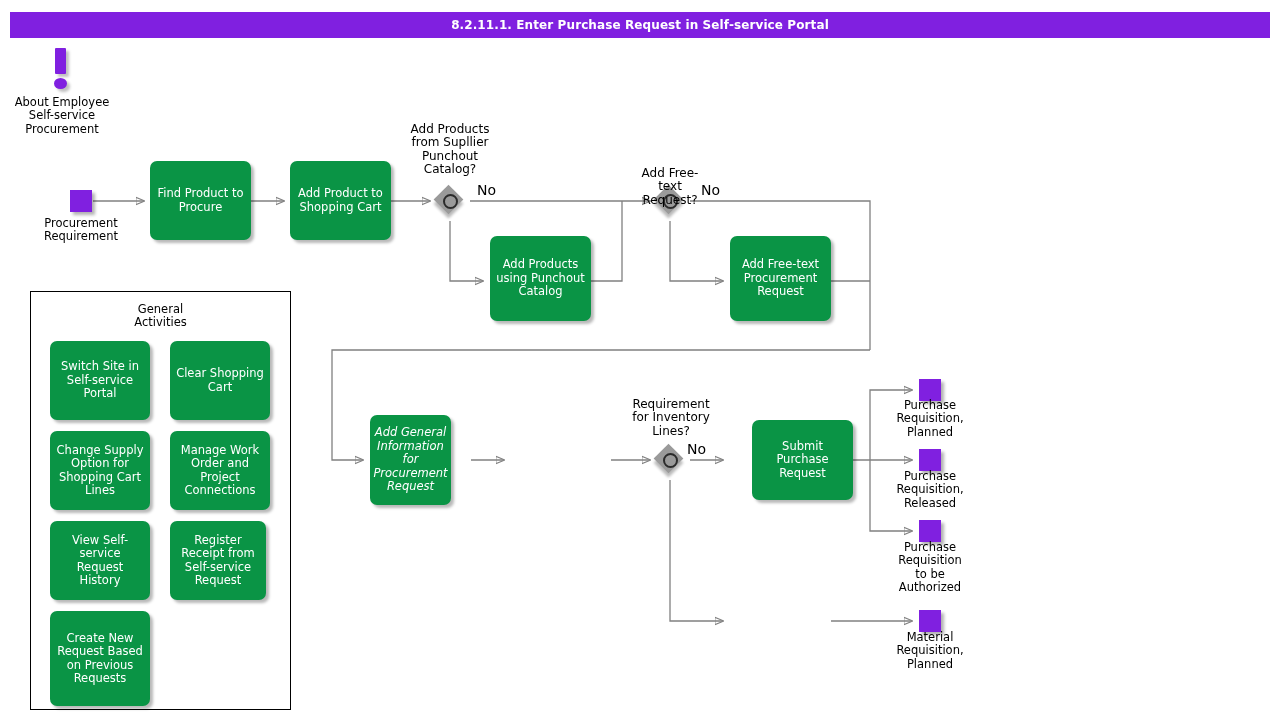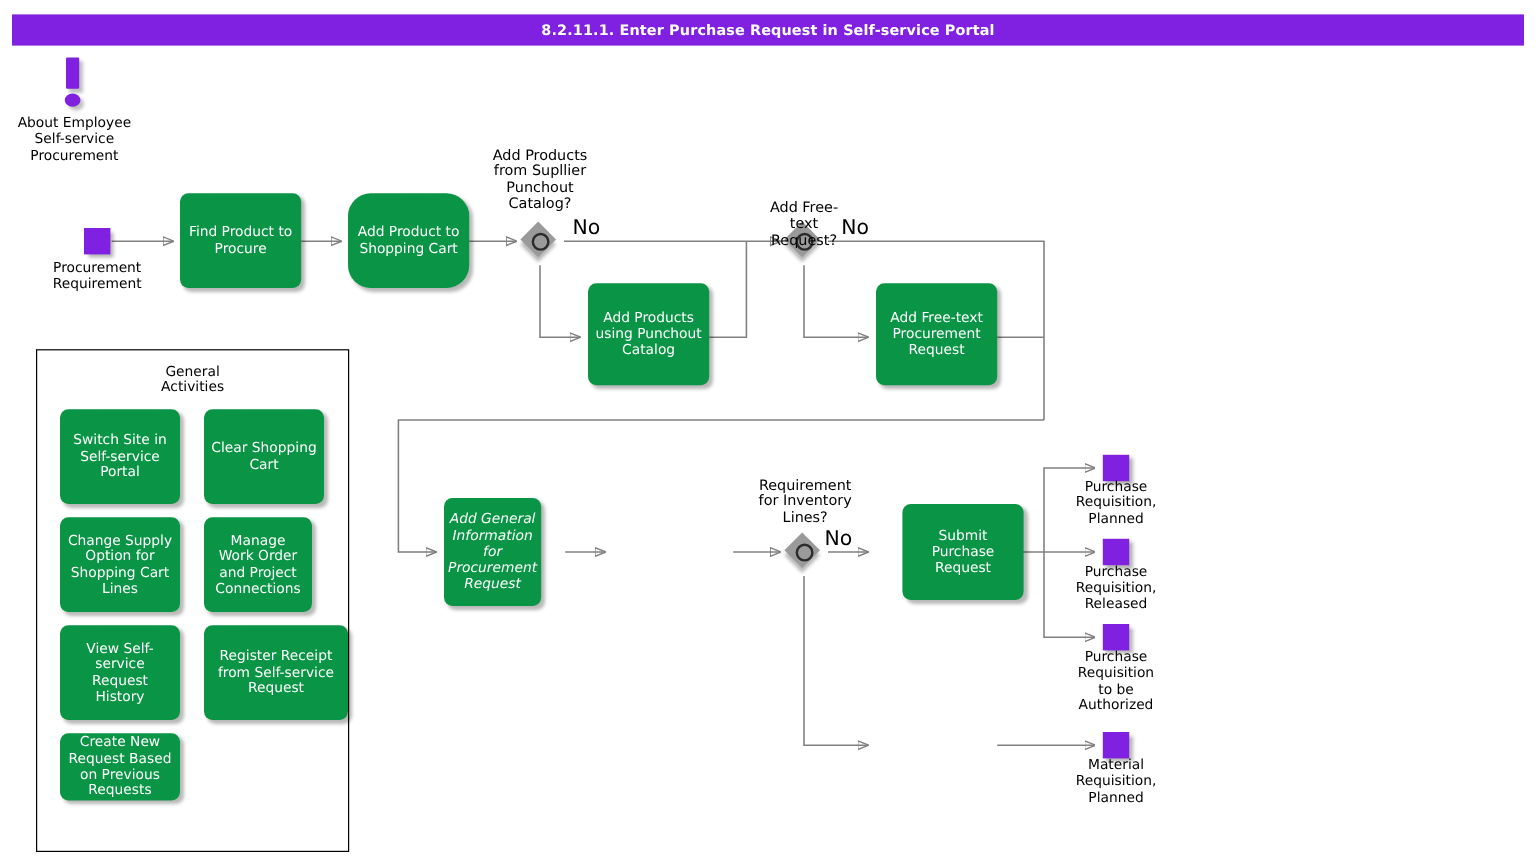--- a/index.html
+++ b/index.html
@@ -45,21 +45,21 @@
   .gateway{width:30px;height:30px;}
   .gateway .dia{
     position:absolute;left:3px;top:3px;width:21px;height:21px;background:#9a9a9a;
     transform:rotate(45deg);box-shadow:3px 3px 3px rgba(0,0,0,.28);
   }
   .gateway .ring{
     position:absolute;left:8px;top:8px;width:15px;height:15px;border-radius:50%;
     border:2.2px solid #2b2b2b;background:#9a9a9a;box-sizing:border-box;
   }
   .gwlabel{position:absolute;text-align:center;font-size:12px;line-height:13.4px;}
-  .edgelabel{position:absolute;font-size:17px;line-height:13px;color:#000;}
+  .edgelabel{position:absolute;font-size:14px;line-height:13px;color:#000;}
 
   
   .infomark{position:absolute;width:26px;height:46px;}
   .infomark .bar{
     position:absolute;left:7px;top:0;width:11px;height:26px;background:#8020e0;
     border-radius:1px;box-shadow:3px 3px 3px rgba(0,0,0,.25);
   }
   .infomark .dot{
     position:absolute;left:6px;top:30px;width:13px;height:11px;border-radius:50%;
     background:#8020e0;box-shadow:3px 3px 3px rgba(0,0,0,.25);
@@ -138,21 +138,21 @@
   <div class="node endnode" style="left:70px;top:190px;"></div>
   <div class="nodelabel" style="left:21px;top:217px;width:120px;">
     <div>Procurement</div>
     <div>Requirement</div>
   </div>
 
   <div class="node task" style="left:150px;top:161px;width:101px;height:79px;">
     <span>Find Product to Procure</span>
   </div>
 
-  <div class="node task" style="left:290px;top:161px;width:101px;height:79px;border-radius:19px;">
+  <div class="node task" style="left:290px;top:161px;width:101px;height:79px;">
     <span>Add Product to Shopping Cart</span>
   </div>
 
   <div class="node task" style="left:490px;top:236px;width:101px;height:85px;">
     <span>Add Products using Punchout Catalog</span>
   </div>
 
   <div class="node task" style="left:730px;top:236px;width:101px;height:85px;">
     <span>Add Free-text Procurement Request</span>
   </div>
@@ -240,28 +240,28 @@
   <div class="node task" style="left:50px;top:341px;width:100px;height:79px;align-items:center;">
     <span>Switch Site in Self-service Portal</span>
   </div>
   <div class="node task" style="left:170px;top:341px;width:100px;height:79px;">
     <span>Clear Shopping Cart</span>
   </div>
 
   <div class="node task" style="left:50px;top:431px;width:100px;height:79px;">
     <span>Change Supply Option for Shopping Cart Lines</span>
   </div>
-  <div class="node task" style="left:170px;top:431px;width:90px;height:79px;">
+  <div class="node task" style="left:170px;top:431px;width:100px;height:79px;">
     <span>Manage Work Order and Project Connections</span>
   </div>
 
   <div class="node task" style="left:50px;top:521px;width:100px;height:79px;">
     <span>View Self-service Request History</span>
   </div>
-  <div class="node task" style="left:170px;top:521px;width:120px;height:79px;">
+  <div class="node task" style="left:170px;top:521px;width:96px;height:79px;">
     <span>Register Receipt from Self-service Request</span>
   </div>
 
-  <div class="node task" style="left:50px;top:611px;width:100px;height:56px;">
+  <div class="node task" style="left:50px;top:611px;width:100px;height:95px;">
     <span>Create New Request Based on Previous Requests</span>
   </div>
 
 </div>
 
 </body></html>

